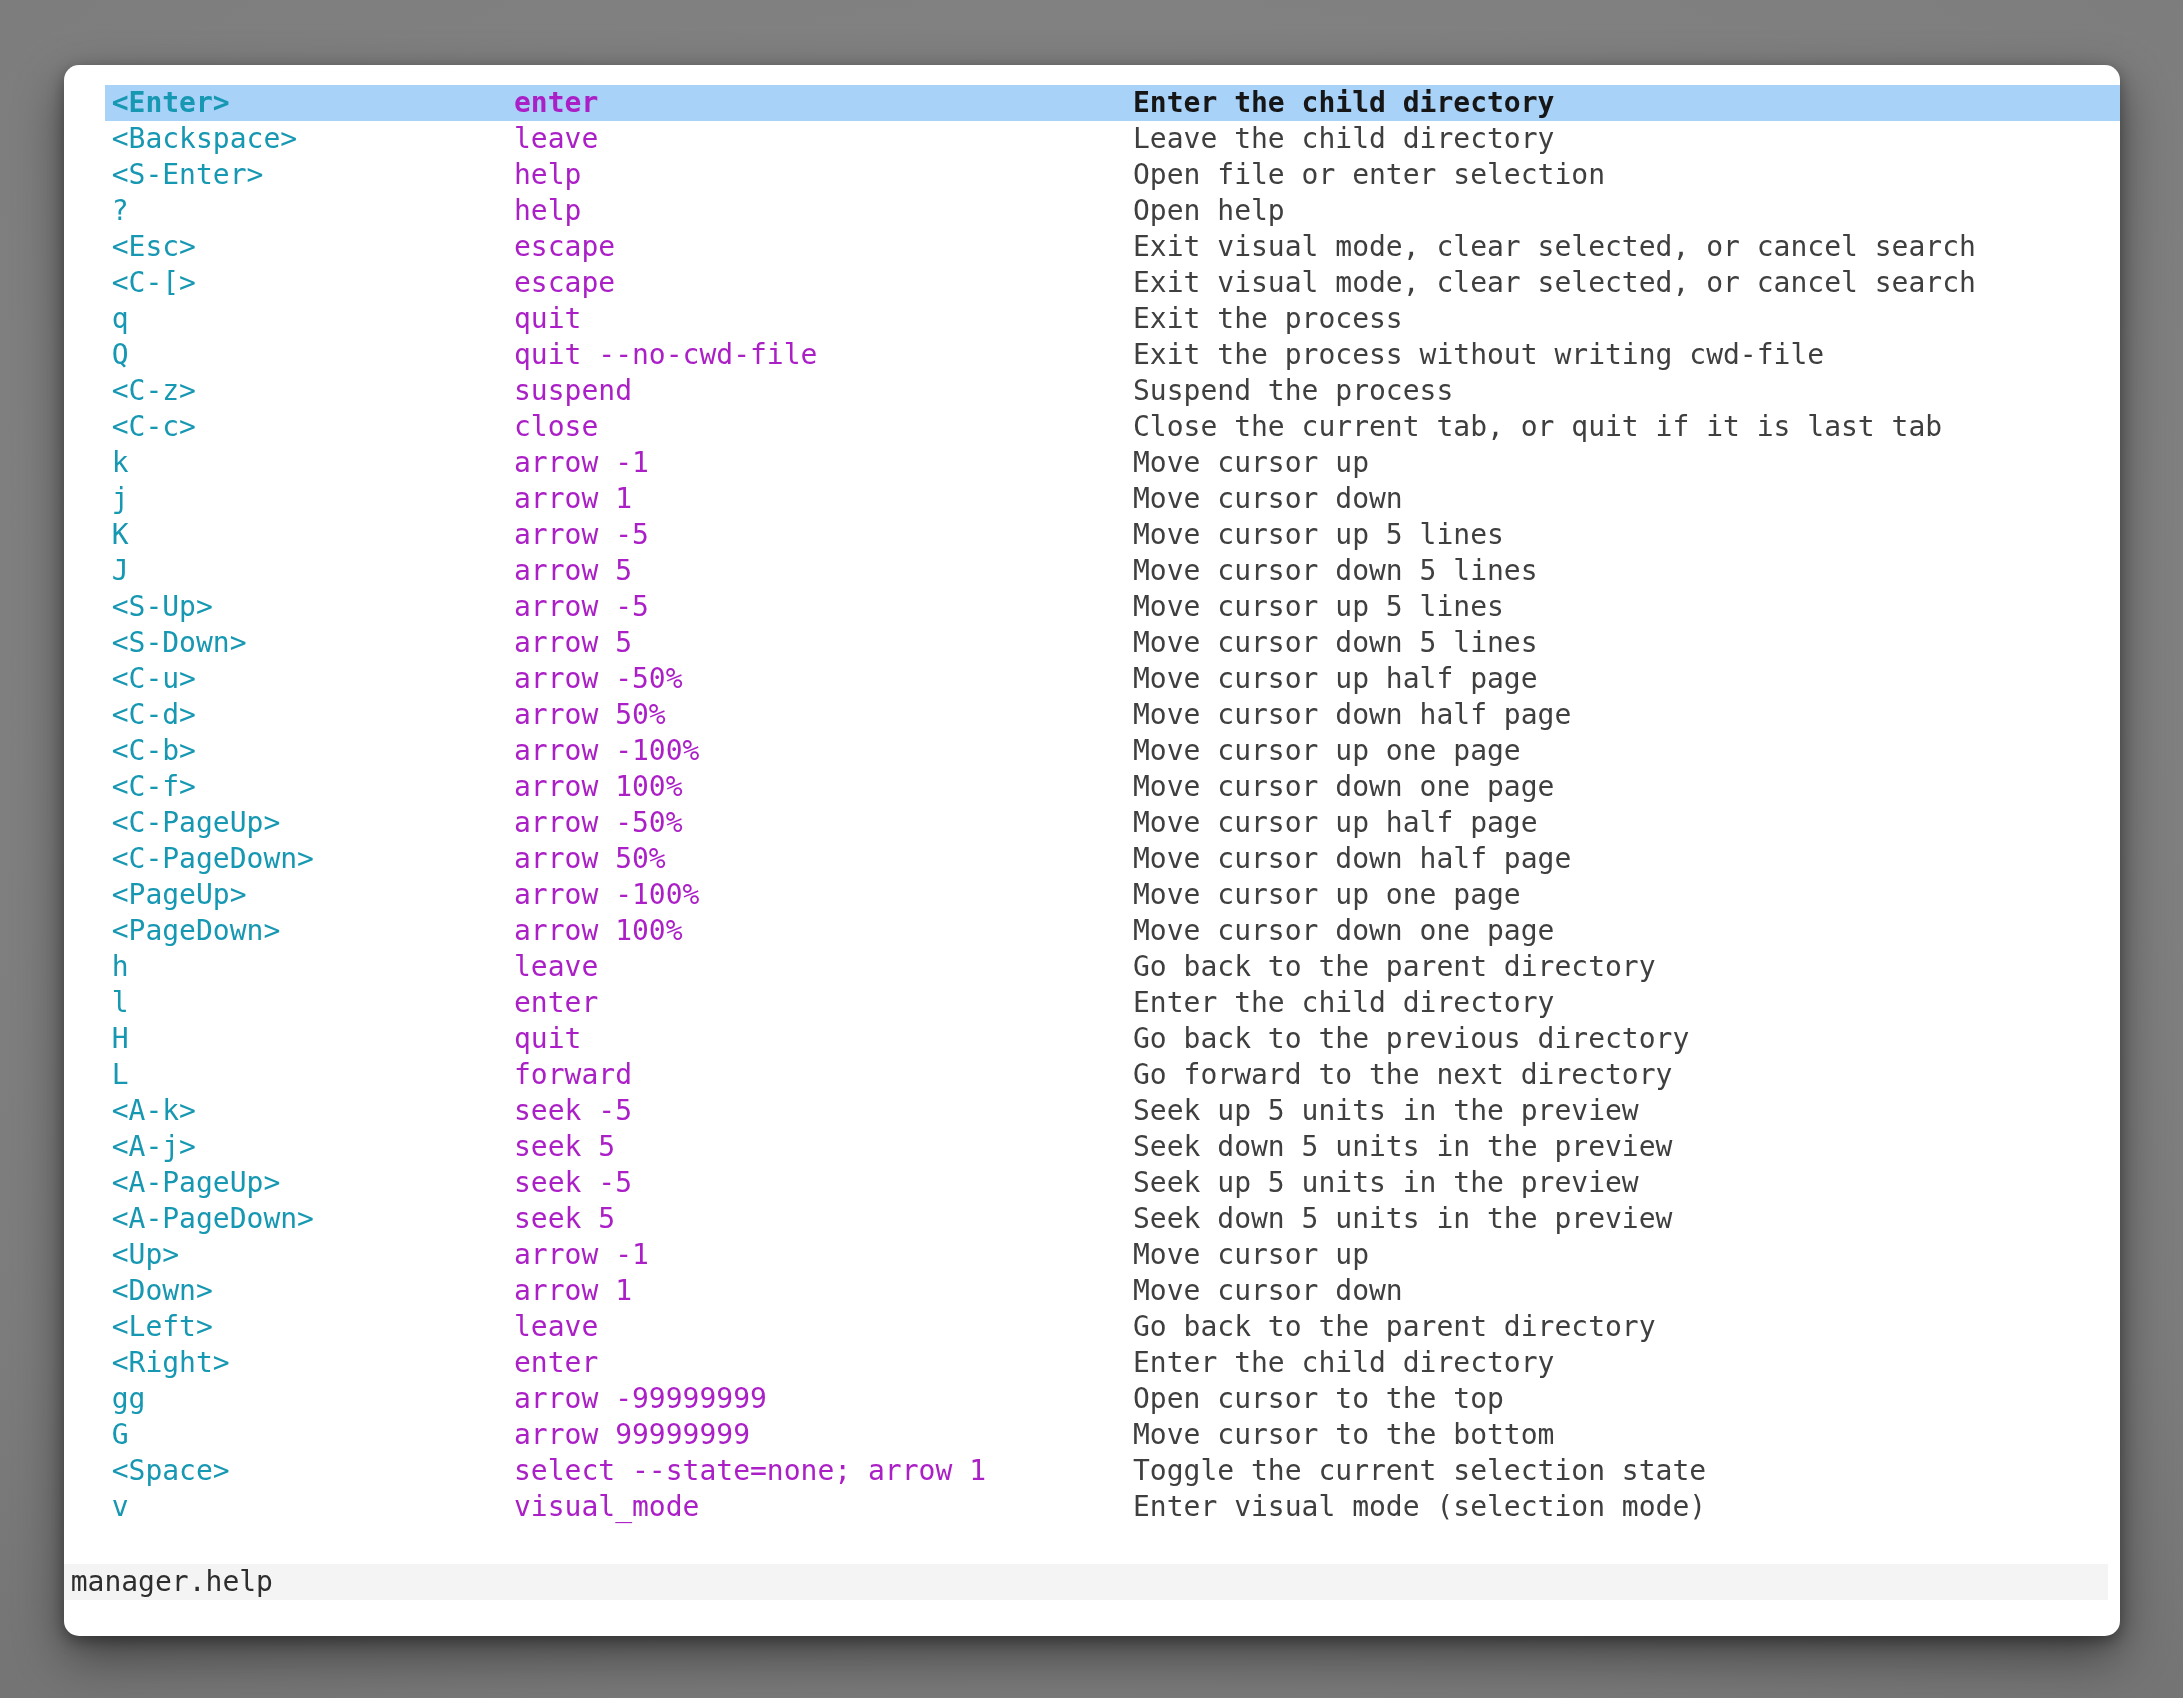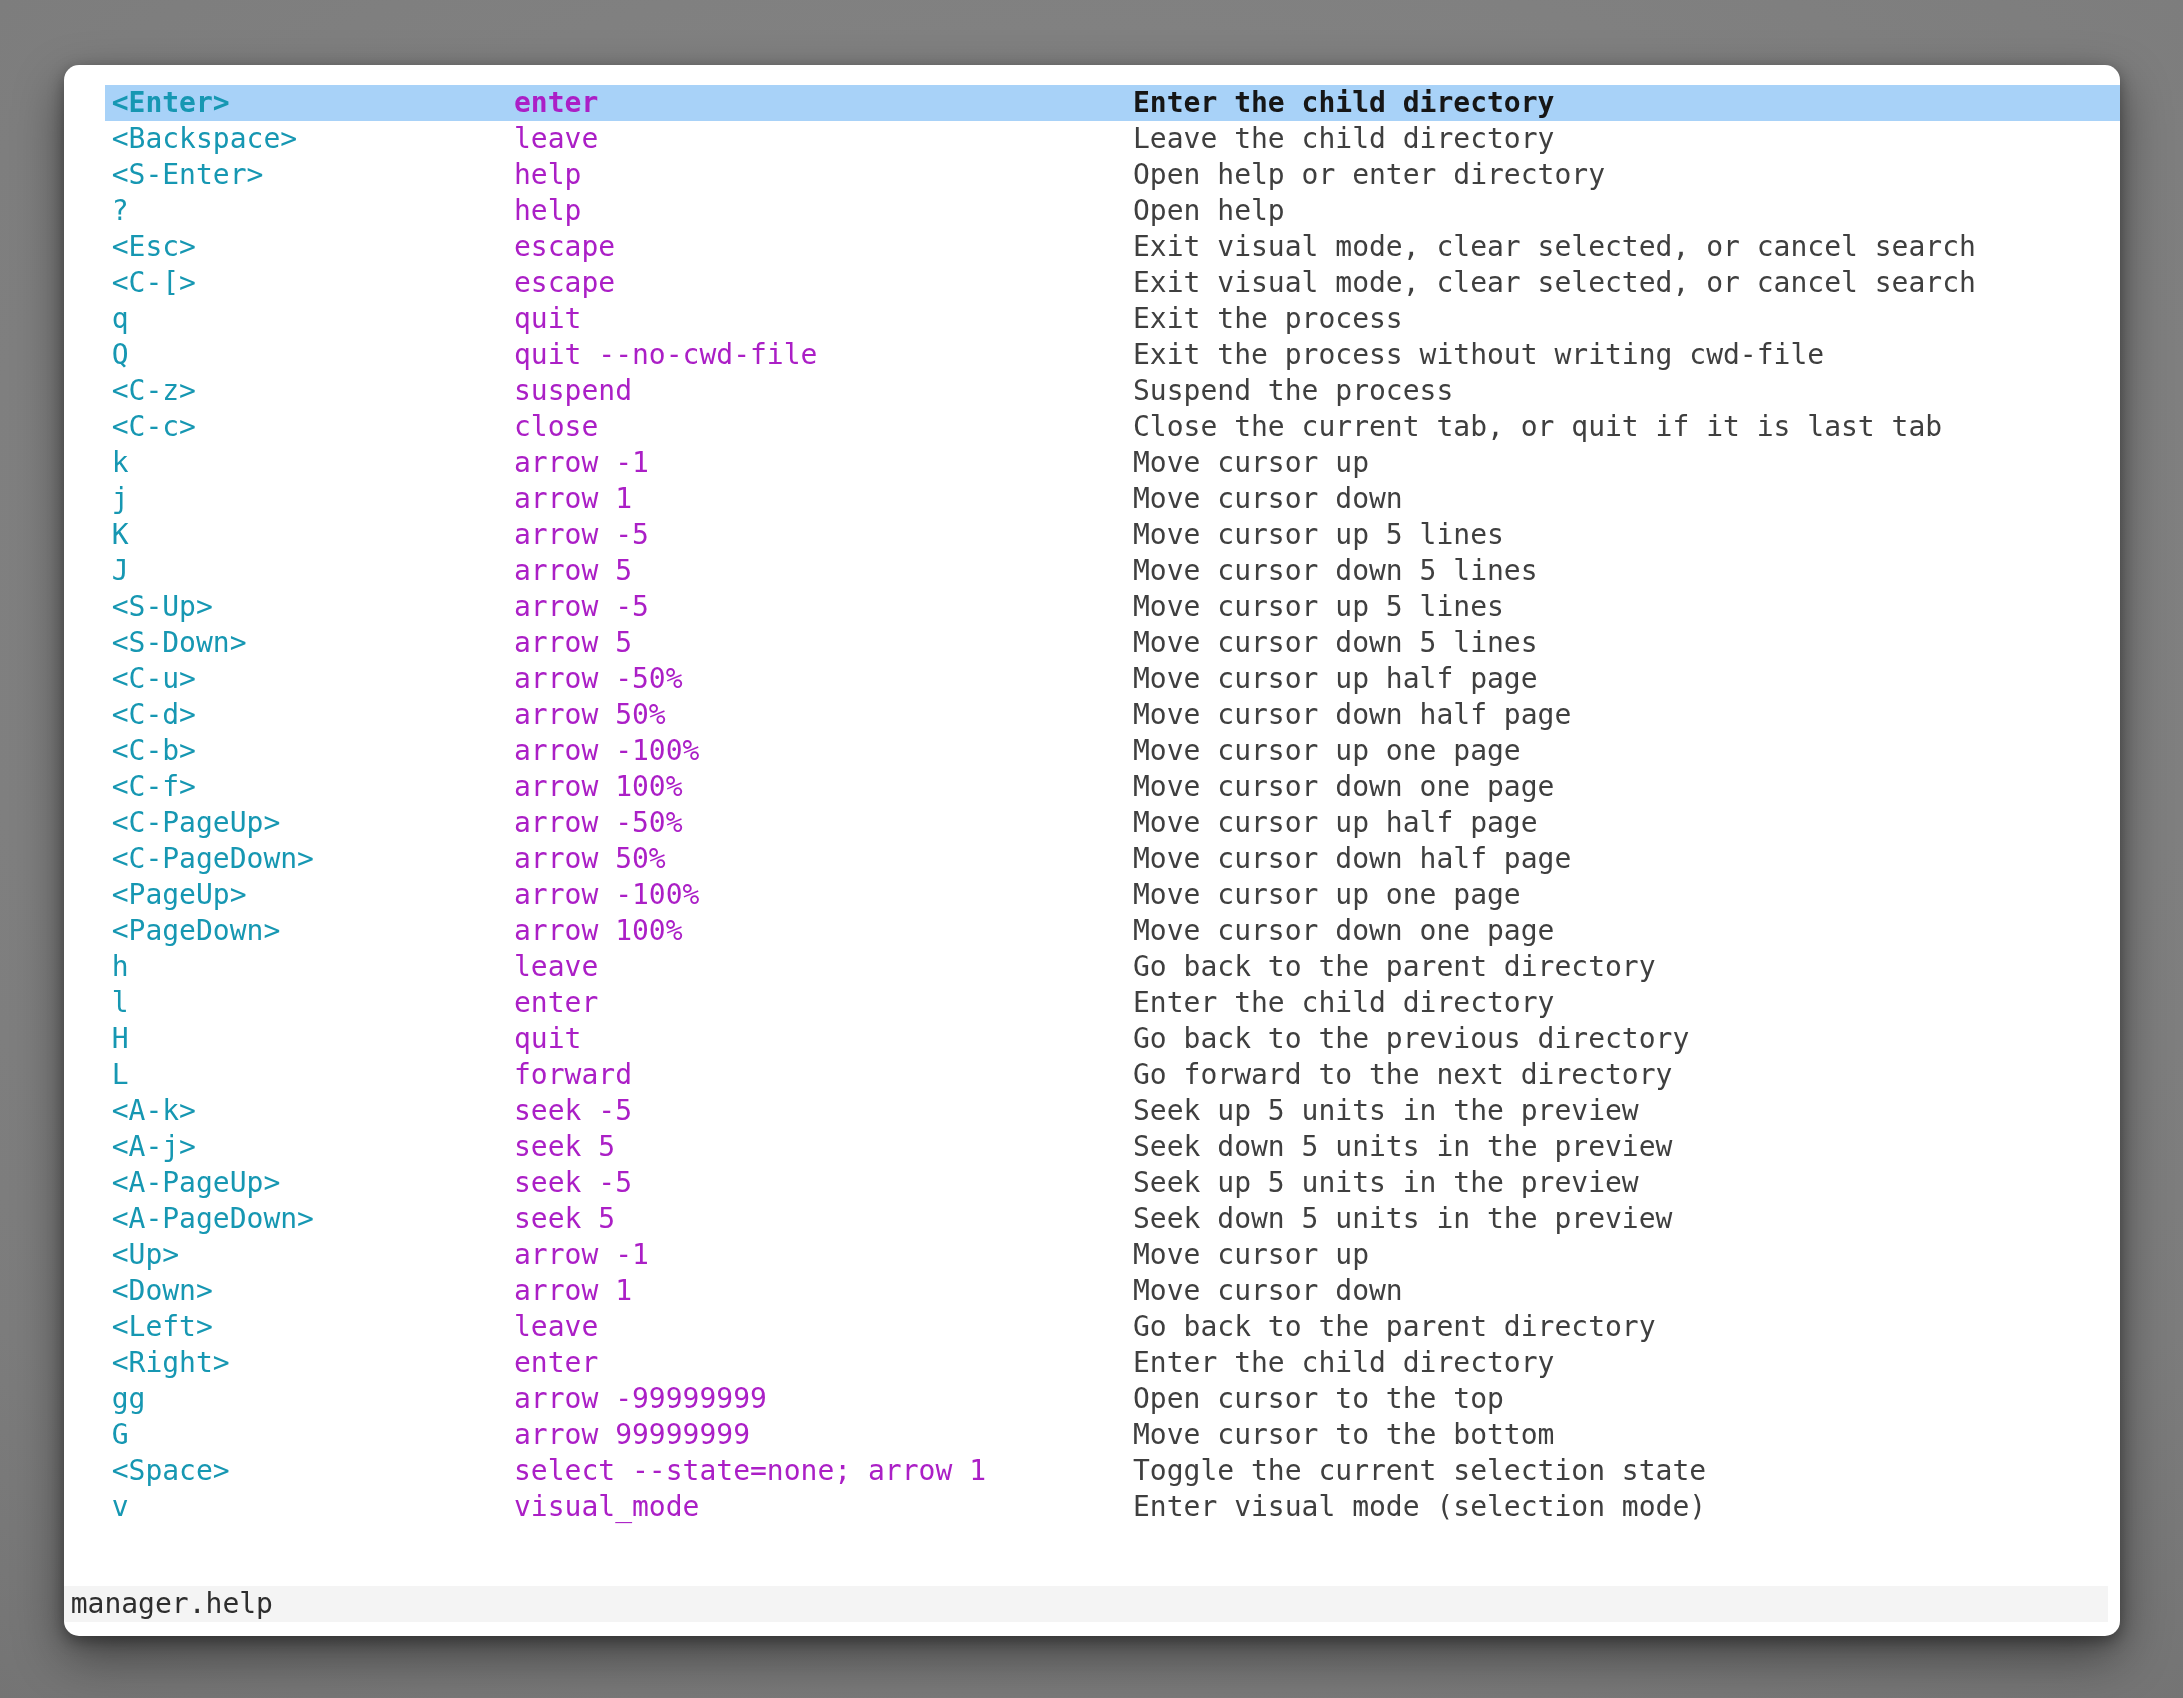--- a/index.html
+++ b/index.html
@@ -51,21 +51,20 @@
   .row.selected .desc { color: #161616; }
   .statusbar {
     position: absolute;
     left: 0;
     right: 12px;
     top: 1499px;
     height: 36px;
     background: var(--status-bg, #f4f4f4);
     color: var(--status-color, #2e2e2e);
     white-space: pre;
-    margin-top: 22px;
   }
   .statusbar .label {
     position: absolute;
     left: 6.7px;
     top: 0;
   }
 </style>
 </head>
 <body>
 
@@ -78,21 +77,21 @@
     <span class="cell desc">Enter the child directory</span>
   </div>
         <div class="row">
     <span class="cell key">&lt;Backspace&gt;</span>
     <span class="cell cmd">leave</span>
     <span class="cell desc">Leave the child directory</span>
   </div>
         <div class="row">
     <span class="cell key">&lt;S-Enter&gt;</span>
     <span class="cell cmd">help</span>
-    <span class="cell desc">Open help or enter directory</span>
+    <span class="cell desc">Open file or enter selection</span>
   </div>
         <div class="row">
     <span class="cell key">?</span>
     <span class="cell cmd">help</span>
     <span class="cell desc">Open help</span>
   </div>
         <div class="row">
     <span class="cell key">&lt;Esc&gt;</span>
     <span class="cell cmd">escape</span>
     <span class="cell desc">Exit visual mode, clear selected, or cancel search</span>

